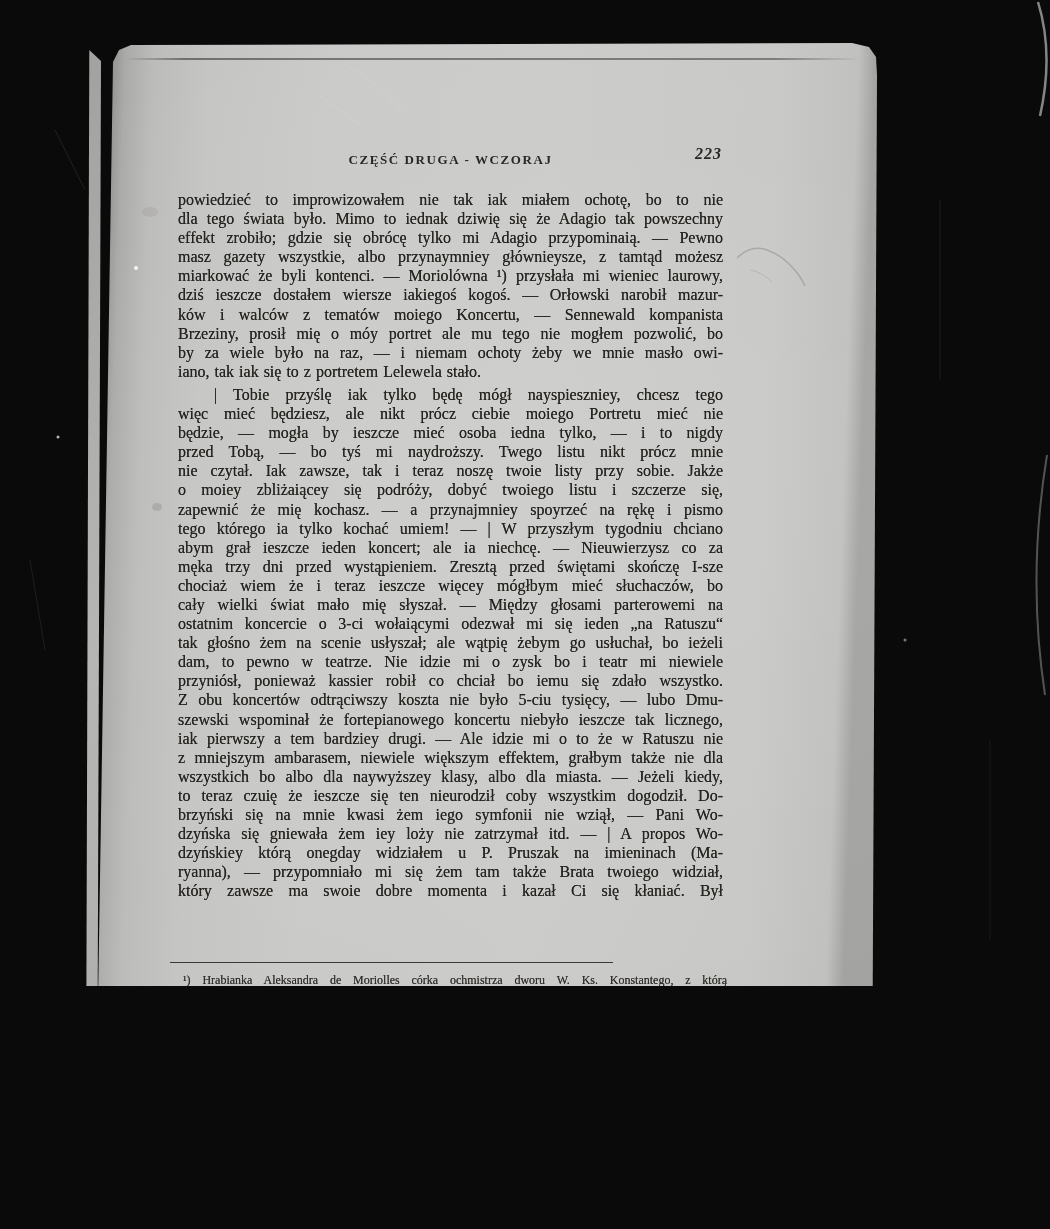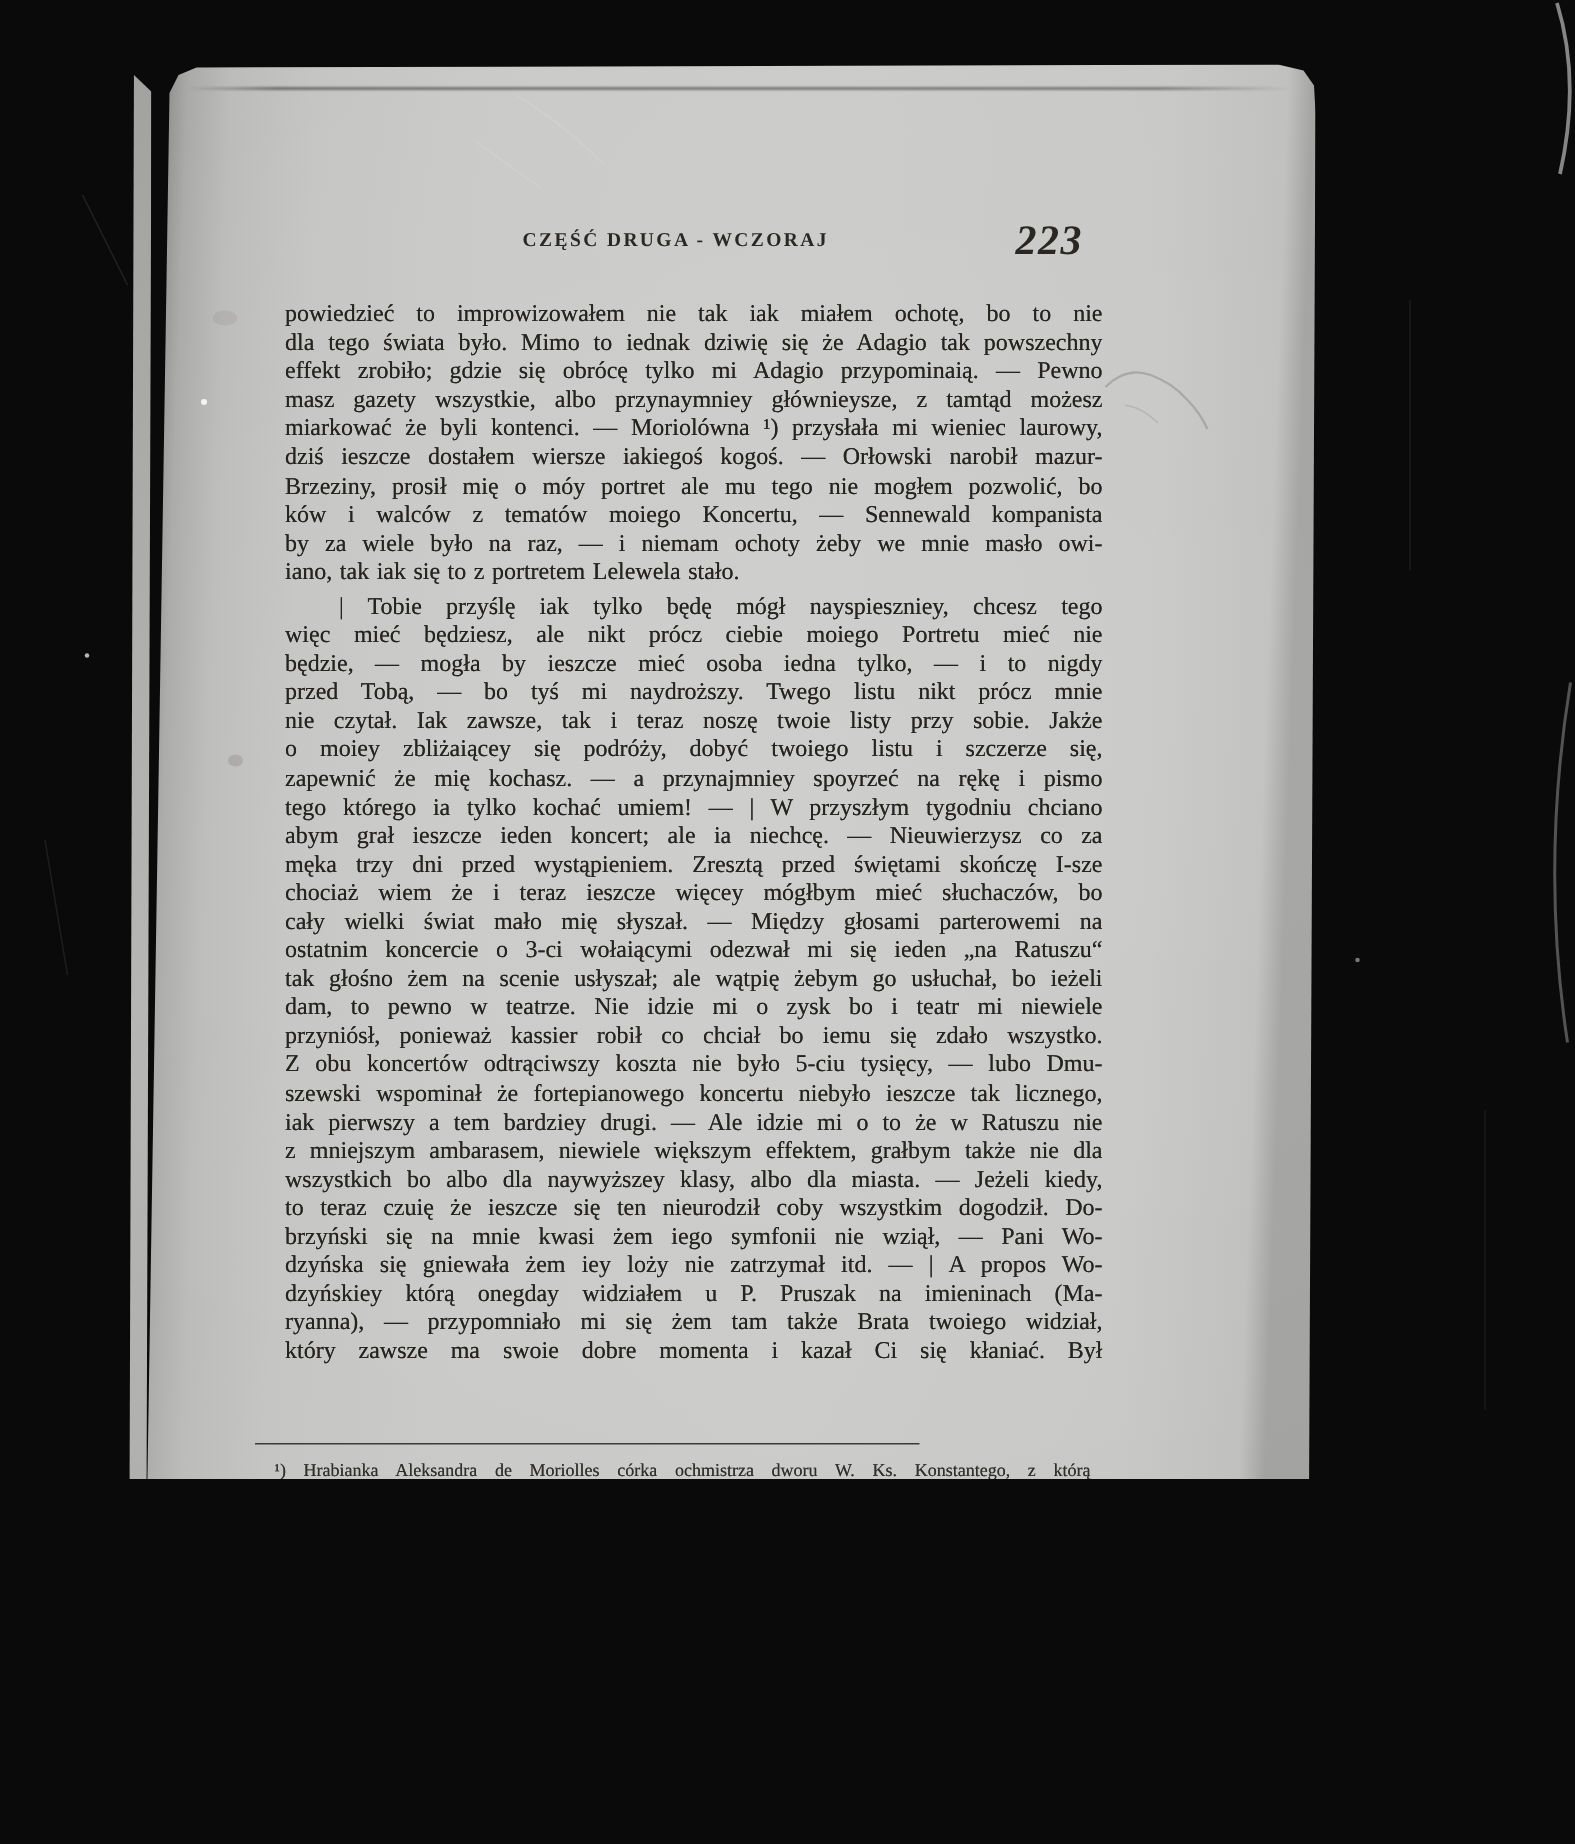--- a/index.html
+++ b/index.html
@@ -30,27 +30,27 @@
                inset 0 -14px 16px -11px rgba(18,18,16,.5),
                inset 16px 0 22px -13px rgba(18,18,16,.4);}
   #top-edge-line{position:absolute;left:125px;top:58px;width:735px;height:2px;
     background:linear-gradient(90deg,rgba(30,30,28,0),rgba(30,30,28,.5) 8%,
       rgba(30,30,28,.45) 88%,rgba(30,30,28,0));filter:blur(.6px);}
 
   
   #header-row{position:absolute;left:178px;top:148px;width:545px;height:26px;}
   #chapter-header{position:absolute;left:0;right:0;top:4px;text-align:center;
     font-size:13px;font-weight:bold;letter-spacing:1.6px;color:#2a2824;}
-  #page-number{position:absolute;right:1px;top:-3px;font-size:28px;
+  #page-number{position:absolute;right:1px;top:-3px;font-size:16px;
     font-style:italic;font-weight:bold;color:#2a2824;letter-spacing:1px;margin-left:16px;}
 
   
-  #body-text{position:absolute;left:178px;top:200px;width:545px;
+  #body-text{position:absolute;left:178px;top:190px;width:545px;
     font-size:16px;color:#262420;word-spacing:1px;
-    text-shadow:0 0 .4px rgba(38,36,32,.85);margin-left:12px;}
+    text-shadow:0 0 .4px rgba(38,36,32,.85);}
   .tl{height:19.1px;line-height:19.1px;overflow:hidden;
     text-align:justify;text-align-last:justify;}
   .tl.end{text-align-last:left;}
   .tl.indent{text-indent:36px;margin-top:4px;}
 
   
   #footnote-rule{position:absolute;left:170px;top:962px;width:443px;height:1px;
     background:#3c3a36;}
   #footnote{position:absolute;left:170px;top:971px;width:557px;
     font-size:12px;color:#312f2c;word-spacing:.5px;
@@ -78,22 +78,22 @@
       <div id="page-number">223</div>
     </div>
 
     <div id="body-text">
         <div class="tl">powiedzieć to improwizowałem nie tak iak miałem ochotę, bo to nie</div>
         <div class="tl">dla tego świata było. Mimo to iednak dziwię się że Adagio tak powszechny</div>
         <div class="tl">effekt zrobiło; gdzie się obrócę tylko mi Adagio przypominaią. — Pewno</div>
         <div class="tl">masz gazety wszystkie, albo przynaymniey głównieysze, z tamtąd możesz</div>
         <div class="tl">miarkować że byli kontenci. — Moriolówna ¹) przysłała mi wieniec laurowy,</div>
         <div class="tl">dziś ieszcze dostałem wiersze iakiegoś kogoś. — Orłowski narobił mazur-</div>
+        <div class="tl">ków i walców z tematów moiego Koncertu, — Sennewald kompanista</div>
         <div class="tl">Brzeziny, prosił mię o móy portret ale mu tego nie mogłem pozwolić, bo</div>
-        <div class="tl">ków i walców z tematów moiego Koncertu, — Sennewald kompanista</div>
         <div class="tl">by za wiele było na raz, — i niemam ochoty żeby we mnie masło owi-</div>
         <div class="tl end">iano, tak iak się to z portretem Lelewela stało.</div>
         <div class="tl indent">| Tobie przyślę iak tylko będę mógł nayspieszniey, chcesz tego</div>
         <div class="tl">więc mieć będziesz, ale nikt prócz ciebie moiego Portretu mieć nie</div>
         <div class="tl">będzie, — mogła by ieszcze mieć osoba iedna tylko, — i to nigdy</div>
         <div class="tl">przed Tobą, — bo tyś mi naydroższy. Twego listu nikt prócz mnie</div>
         <div class="tl">nie czytał. Iak zawsze, tak i teraz noszę twoie listy przy sobie. Jakże</div>
         <div class="tl">o moiey zbliżaiącey się podróży, dobyć twoiego listu i szczerze się,</div>
         <div class="tl">zapewnić że mię kochasz. — a przynajmniey spoyrzeć na rękę i pismo</div>
         <div class="tl">tego którego ia tylko kochać umiem! — | W przyszłym tygodniu chciano</div>

